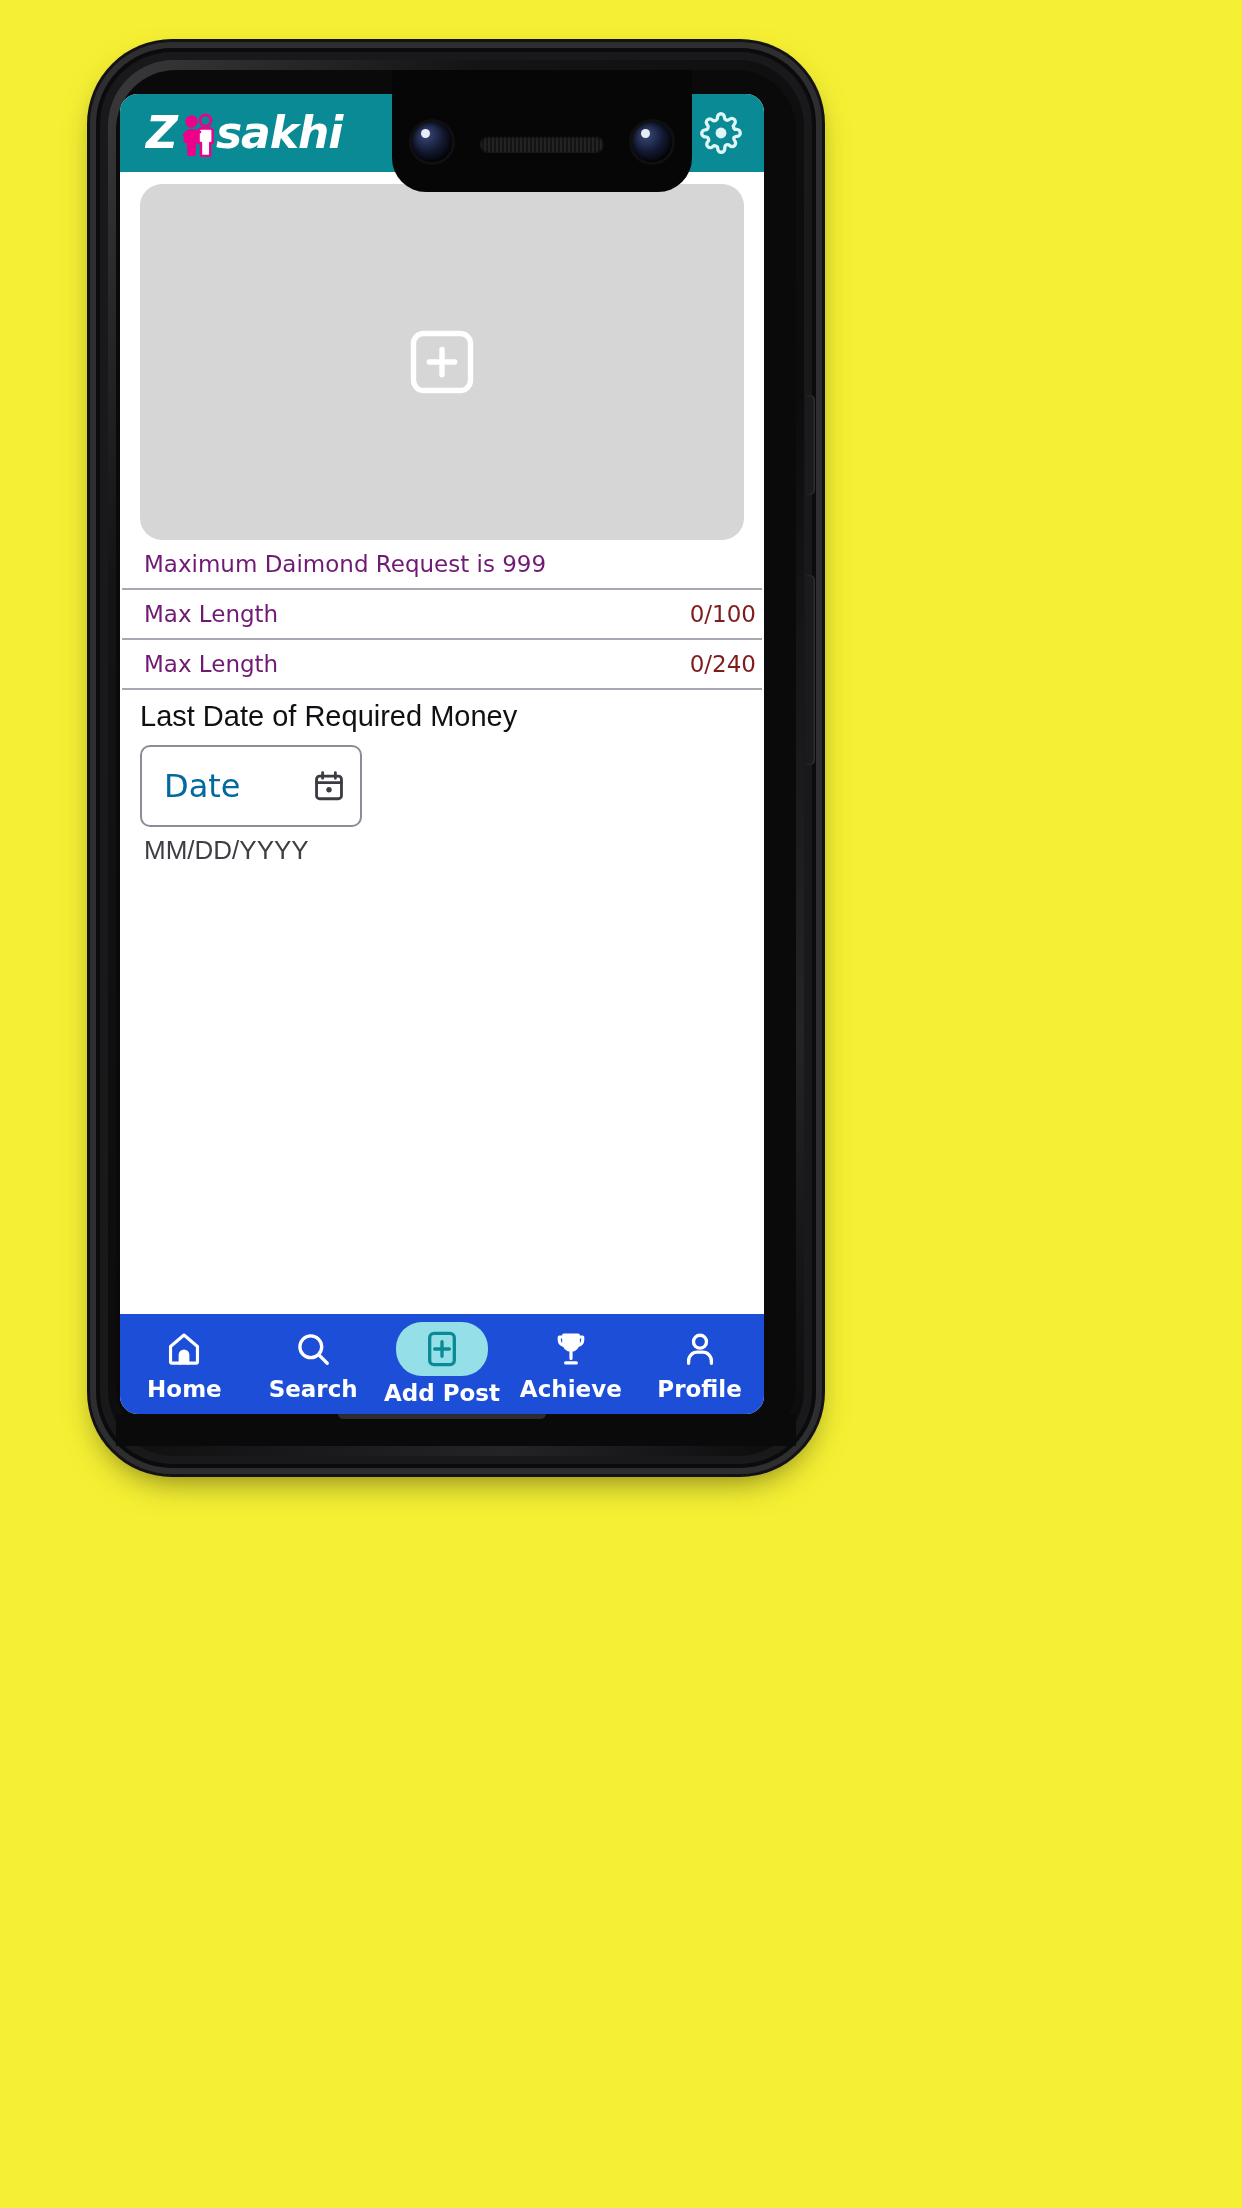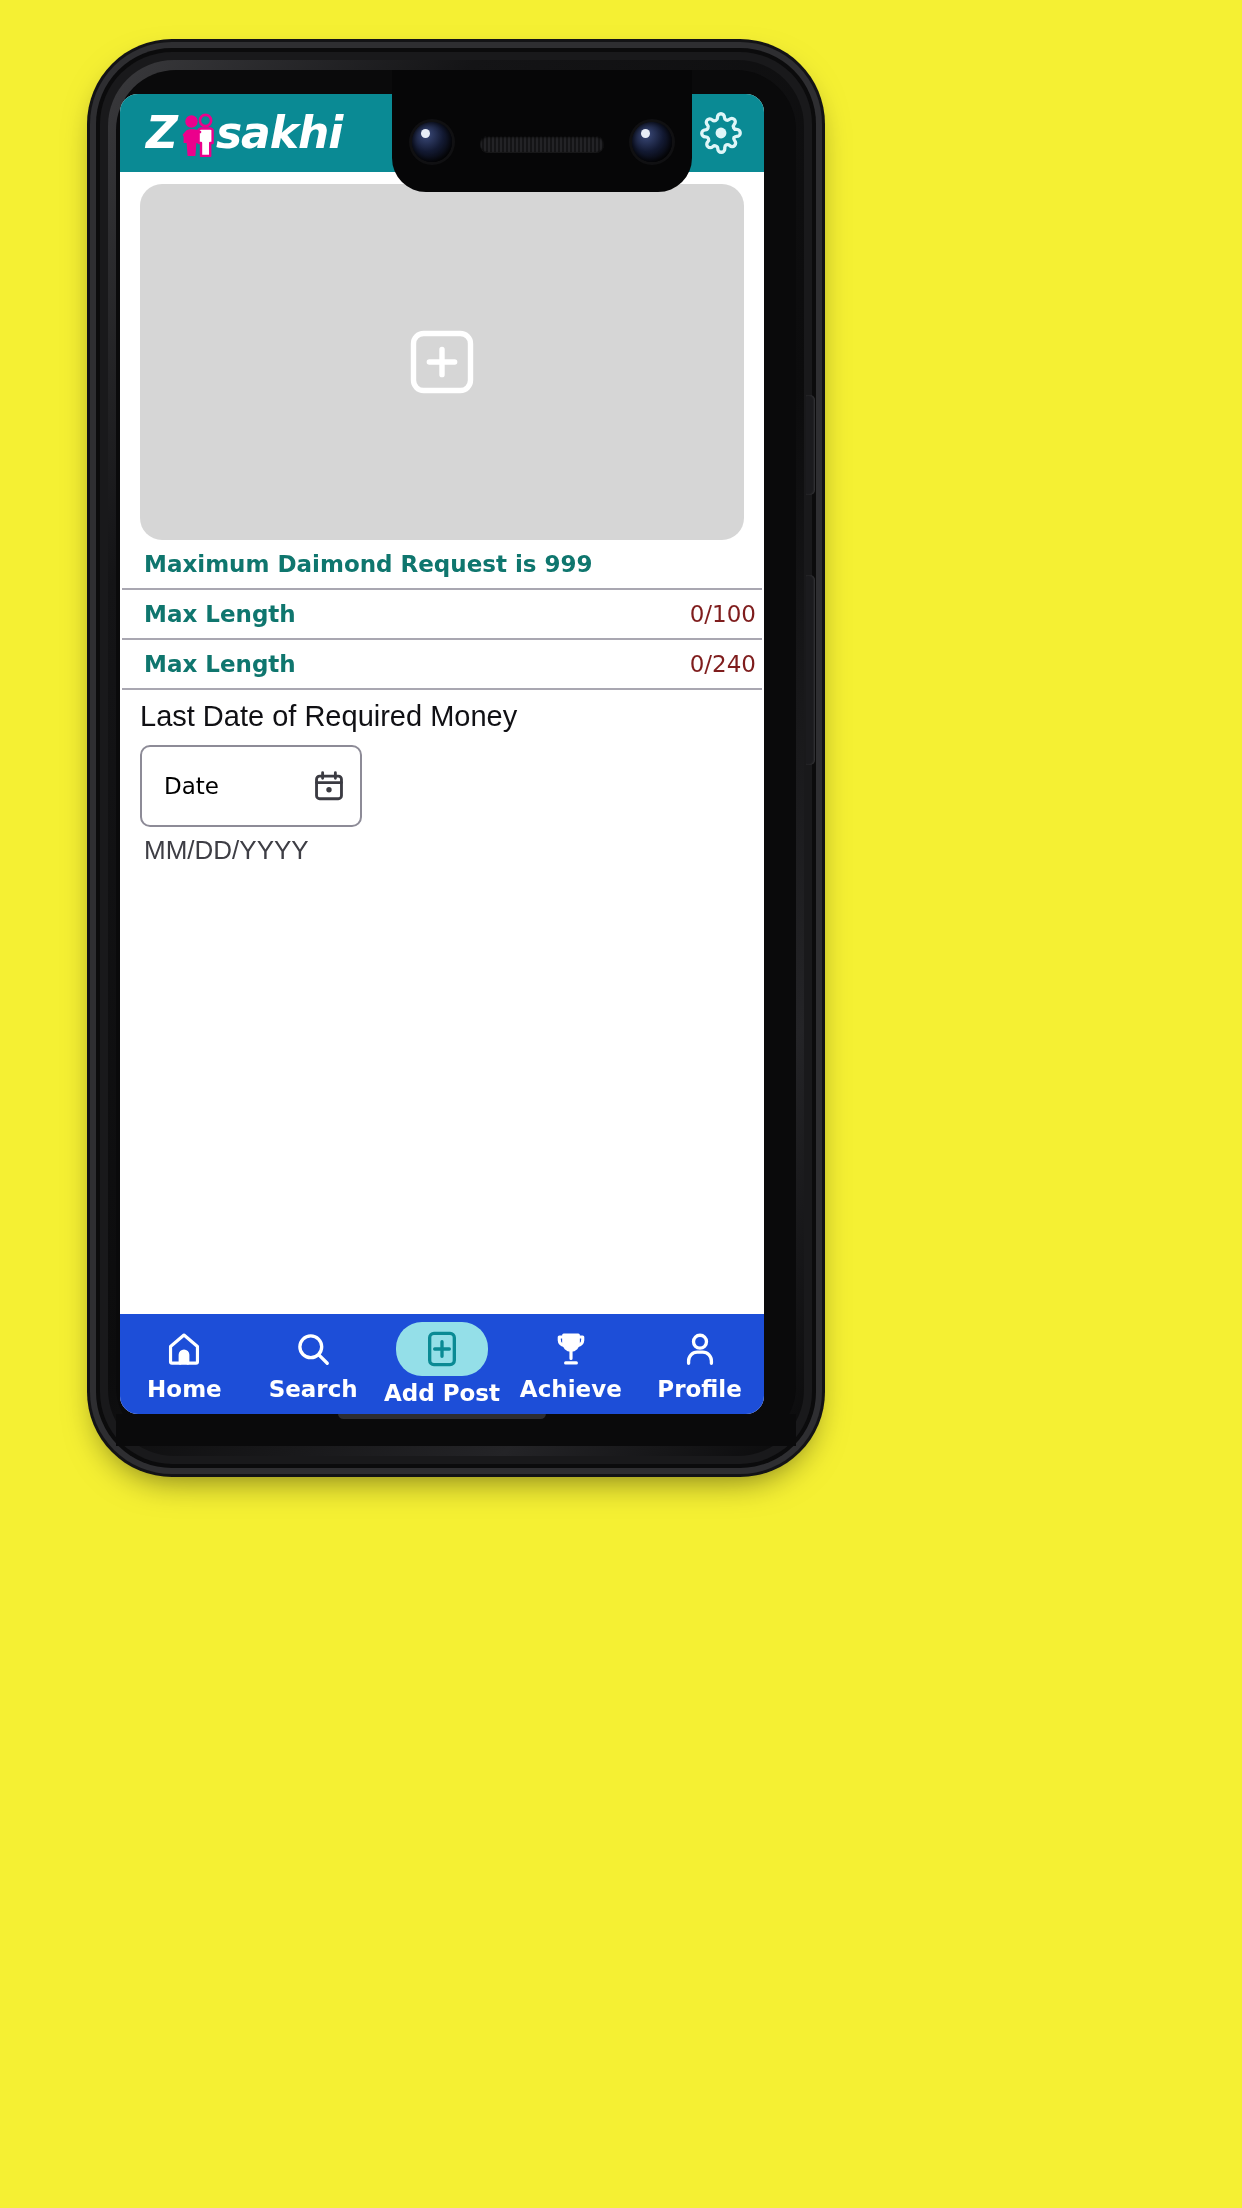--- a/index.html
+++ b/index.html
@@ -201,23 +201,22 @@
     display: flex;
     justify-content: space-between;
     align-items: center;
     padding: 0 6px 0 22px;
     height: 48px;
     border-bottom: 2px solid #a9a7b1;
     margin: 0 2px;
   }
   .helper-text {
     font-size: 23px;
-    color: #0f766e;
-    font-family: "DejaVu Sans", sans-serif;
-    font-weight: bold;
+    color: #701a75;
+    font-family: "DejaVu Sans", sans-serif;
   }
   .helper-count {
     font-size: 23px;
     color: #7f1d1d;
     font-family: "DejaVu Sans", sans-serif;
   }
 
   #date-section-label {
     margin: 10px 20px 0 20px;
     font-size: 29px;
@@ -230,22 +229,22 @@
     height: 82px;
     border: 2px solid #8d8b97;
     border-radius: 10px;
     display: flex;
     align-items: center;
     justify-content: space-between;
     padding: 0 14px 0 22px;
     box-sizing: border-box;
   }
   #date-placeholder {
-    font-size: 23px;
-    color: #000000;
+    font-size: 32px;
+    color: #0369a1;
     font-family: "DejaVu Sans", sans-serif;
   }
   #calendar-icon { width: 34px; height: 34px; display:block; }
   #date-format-hint {
     margin: 8px 20px 0 24px;
     font-size: 26px;
     color: #3e3e45;
     font-family: Liberation Sans, sans-serif;
   }
 

